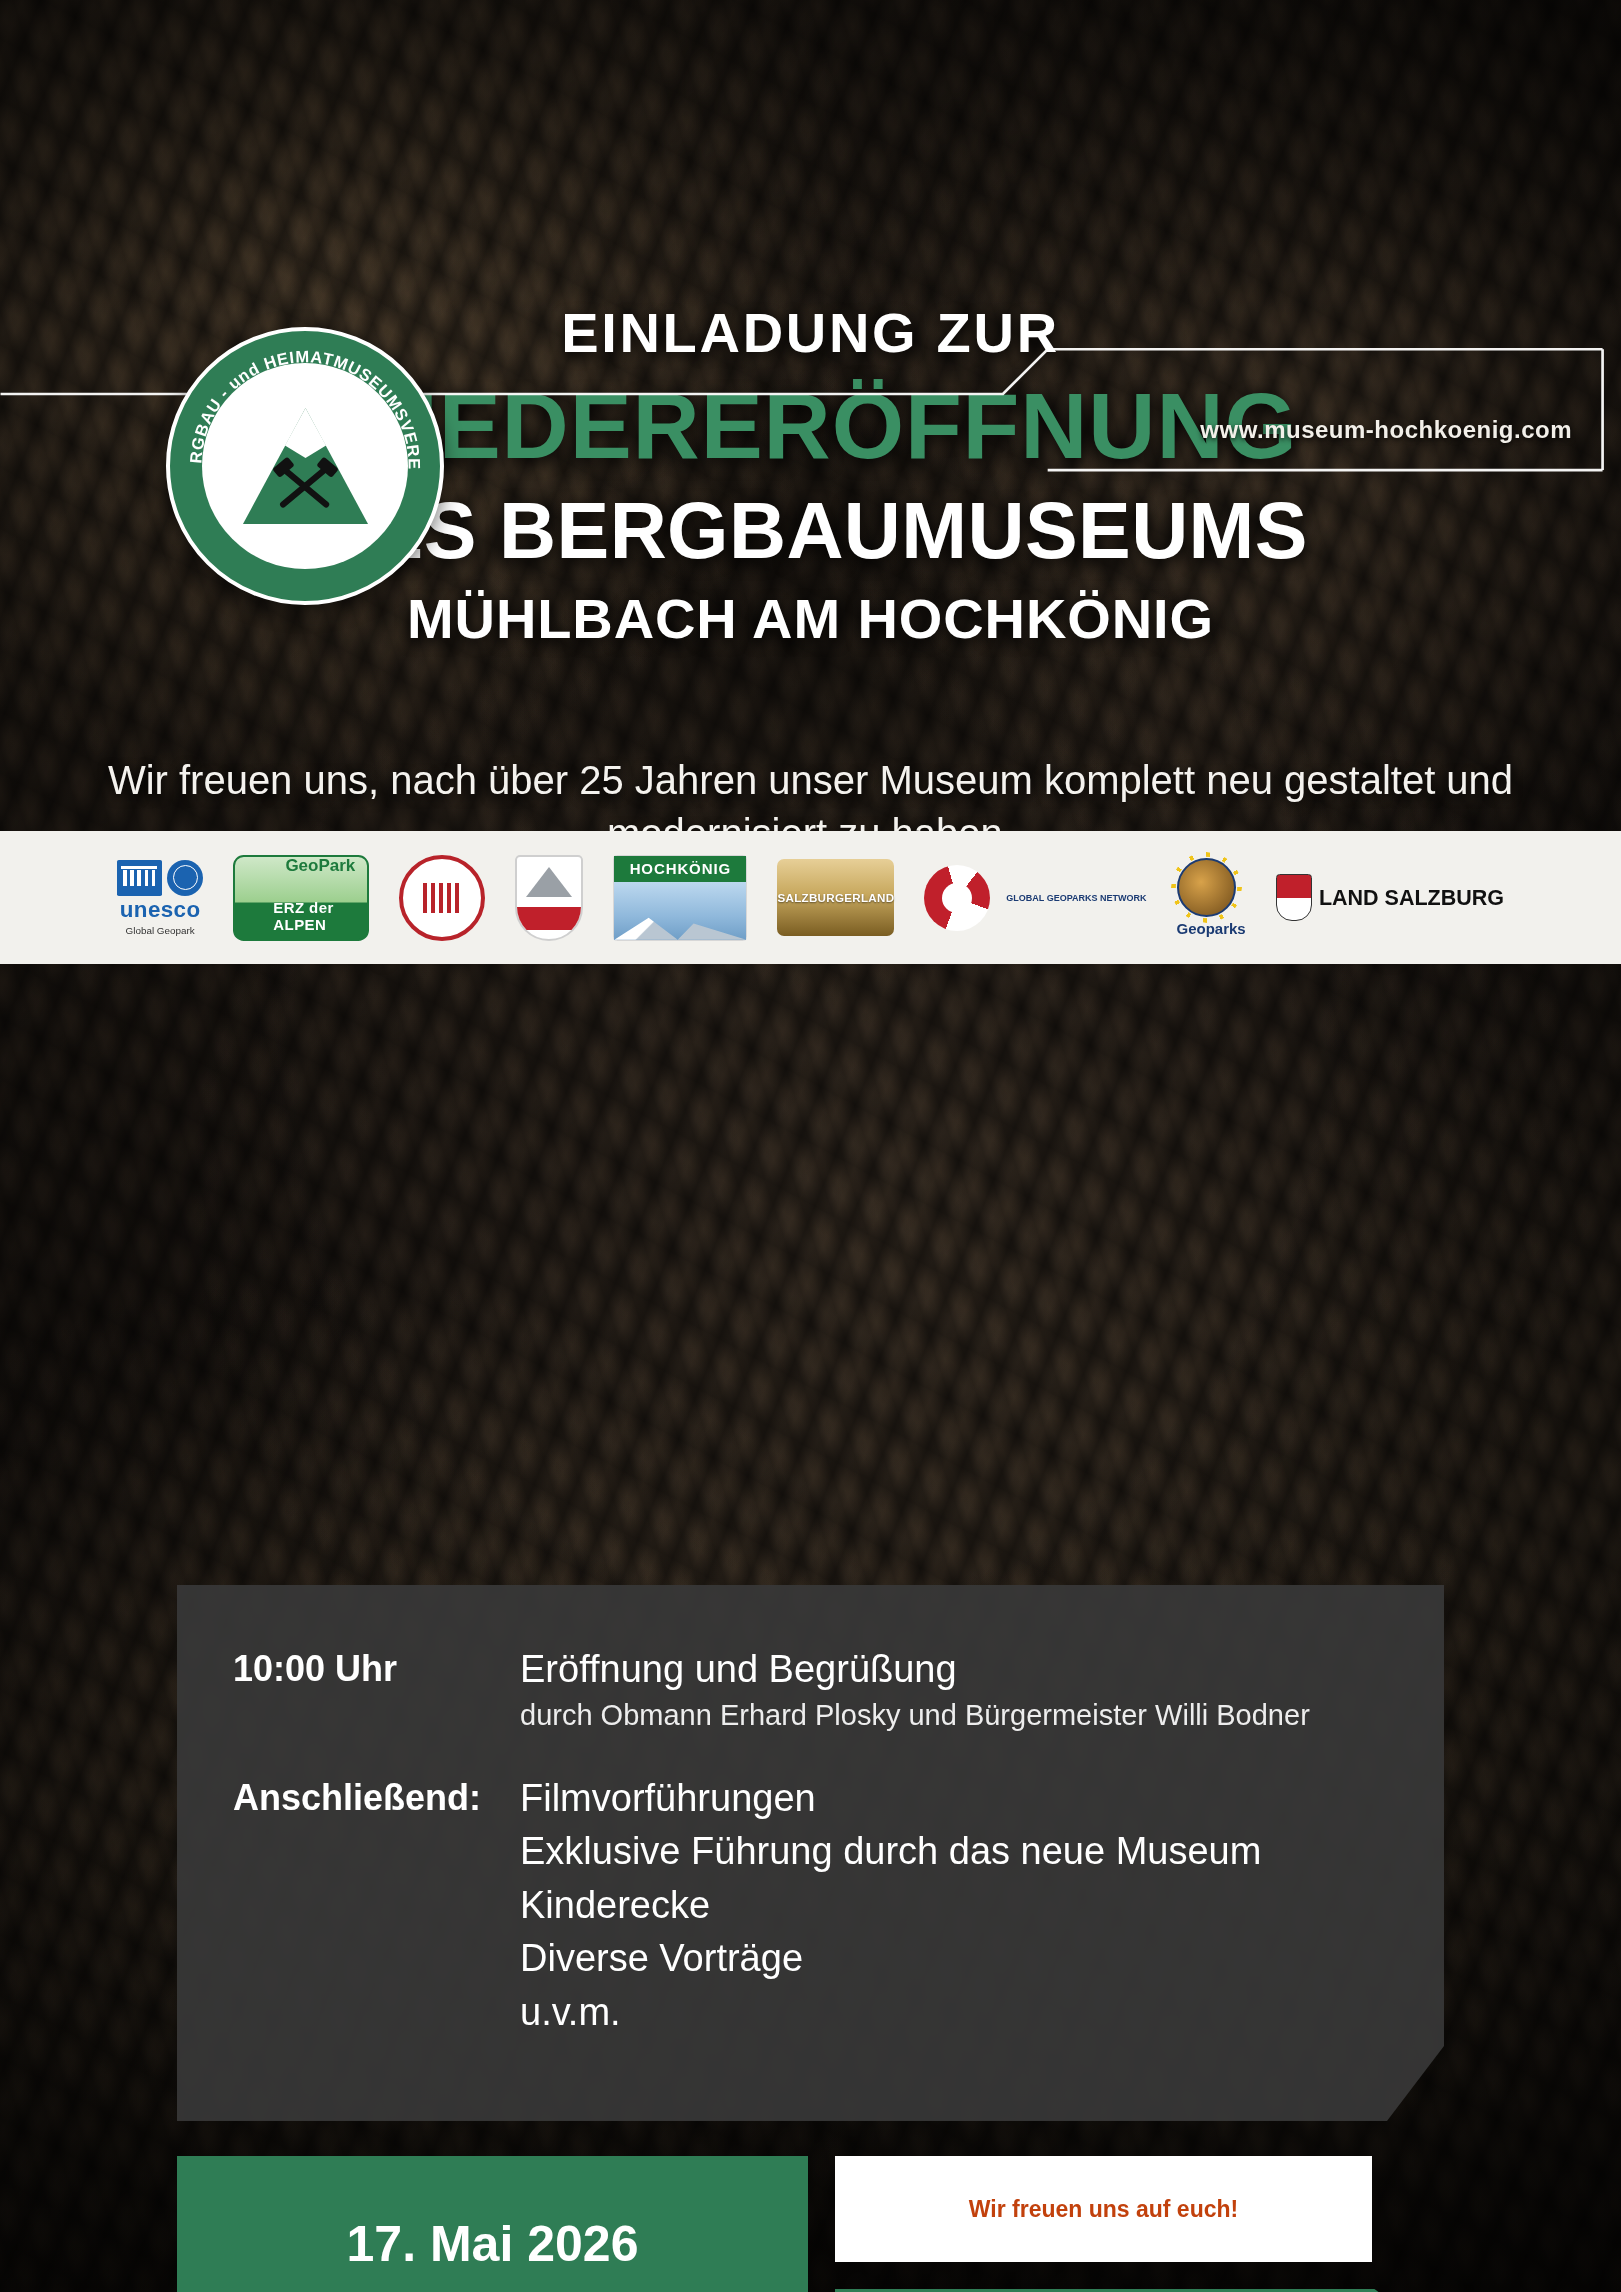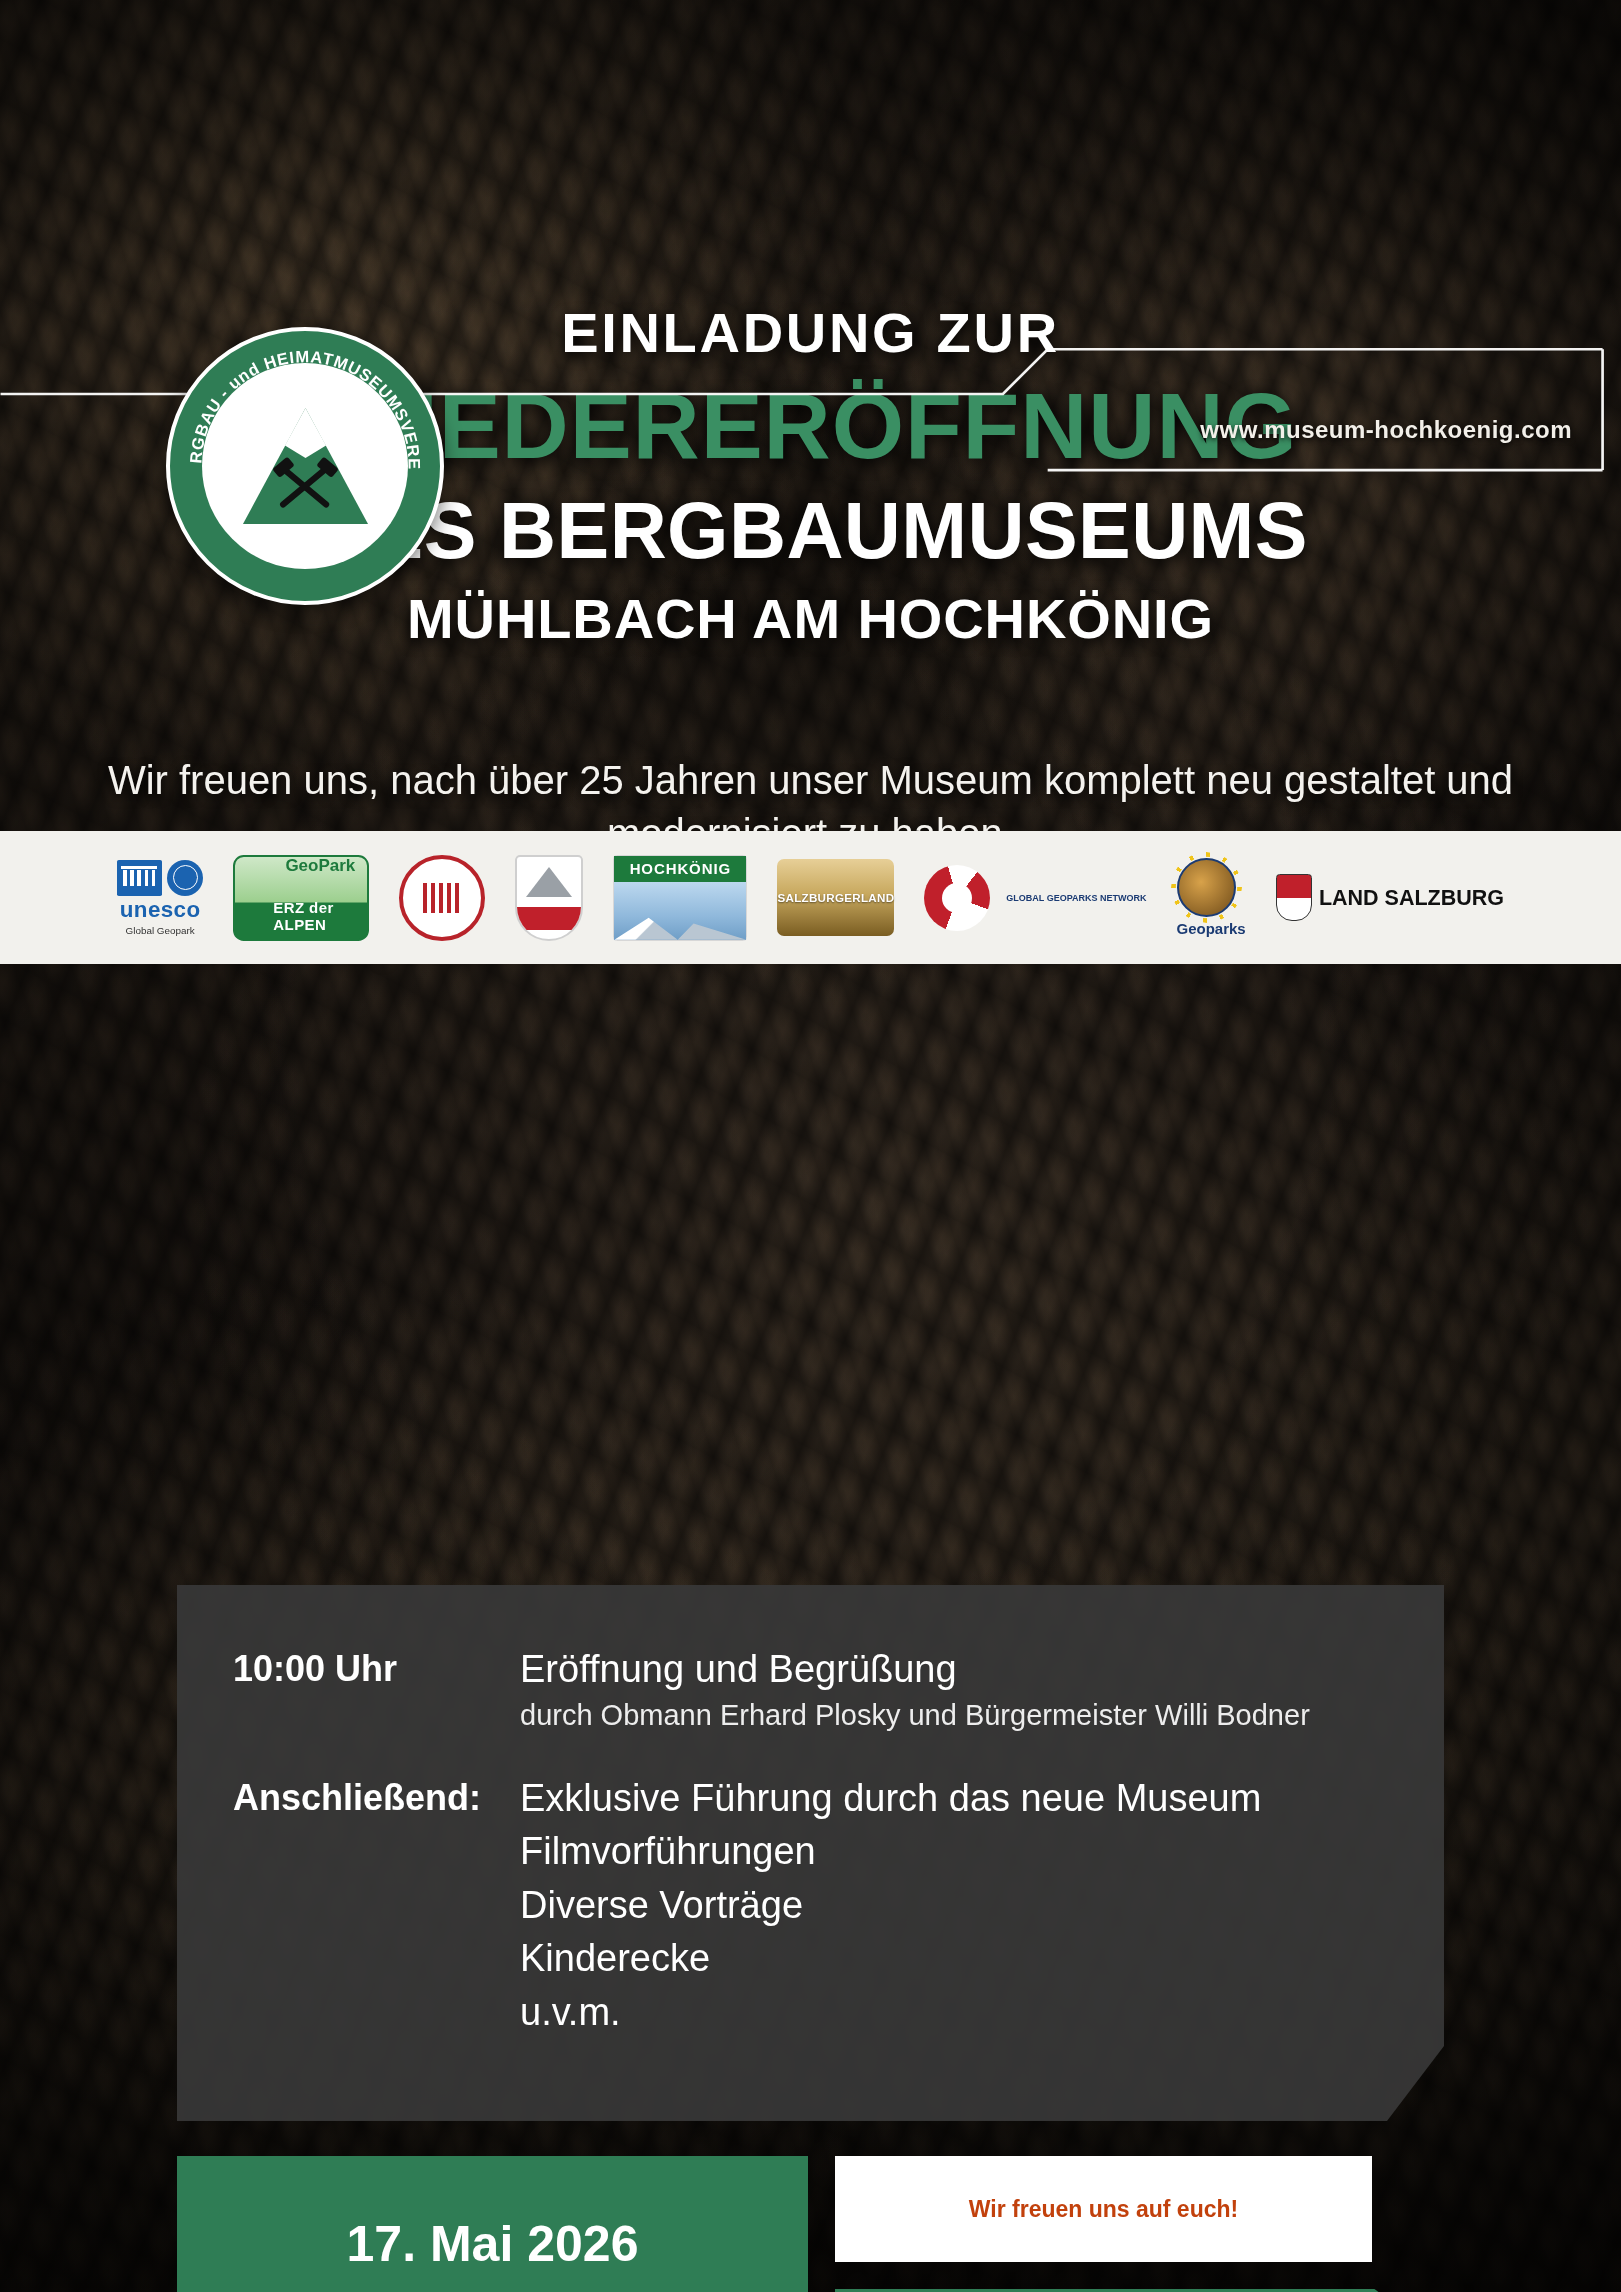--- a/index.html
+++ b/index.html
@@ -311,24 +311,24 @@
     <div class="prow">
       <div class="plabel">10:00 Uhr</div>
       <div class="pbody">
         <span class="line">Eröffnung und Begrüßung</span>
         <span class="sm">durch Obmann Erhard Plosky und Bürgermeister Willi Bodner</span>
       </div>
     </div>
     <div class="prow">
       <div class="plabel">Anschließend:</div>
       <div class="pbody">
+        <span class="line">Filmvorführungen</span>
         <span class="line">Exklusive Führung durch das neue Museum</span>
-        <span class="line">Filmvorführungen</span>
+        <span class="line">Kinderecke</span>
         <span class="line">Diverse Vorträge</span>
-        <span class="line">Kinderecke</span>
         <span class="line">u.v.m.</span>
       </div>
     </div>
   </div>
 
   <div class="ribbons">
     <div class="date-box">
       <div class="d1">17. Mai 2026</div>
       <div class="d2">10:00 - 17:00 Uhr</div>
     </div>

